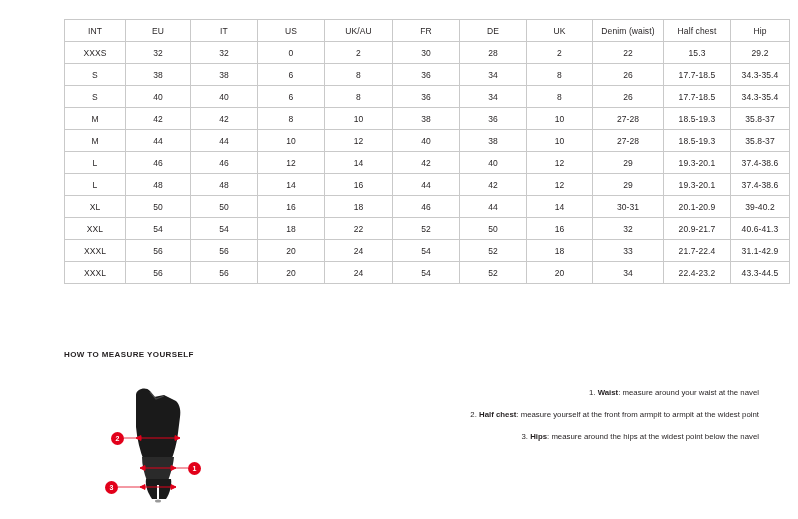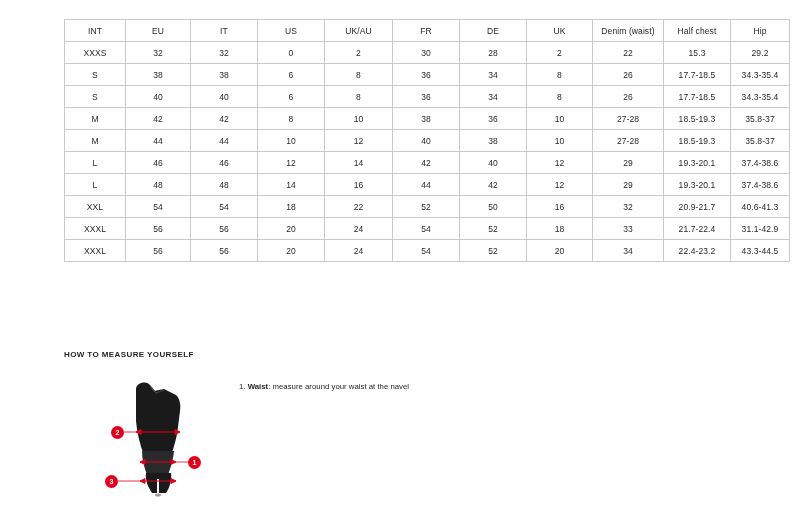--- a/index.html
+++ b/index.html
@@ -64,38 +64,39 @@
     position: absolute;
     left: 64px;
     top: 350px;
     width: 700px;
   }
   .howto-title {
     font-size: 8px;
     font-weight: bold;
     letter-spacing: 0.4px;
     color: #231f20;
-    margin-bottom: 10px;
+    margin-bottom: 16px;
   }
   .howto-body {
     position: relative;
     display: block;
   }
   .figure {
     position: absolute;
     left: 20px;
     top: 6px;
     width: 150px;
     height: 120px;
   }
   .notes {
     position: absolute;
     left: 175px;
     top: 12px;
     width: 520px;
+    text-align: right;
   }
   .note {
     font-size: 7.8px;
     line-height: 11px;
     color: #231f20;
     margin-bottom: 11px;
   }
   .note b { font-weight: bold; }
 
   .badge {
@@ -219,20 +220,33 @@
           <td>14</td>
           <td>16</td>
           <td>44</td>
           <td>42</td>
           <td>12</td>
           <td>29</td>
           <td>19.3-20.1</td>
           <td>37.4-38.6</td>
         </tr>
         <tr>
+          <td>XL</td>
+          <td>50</td>
+          <td>50</td>
+          <td>16</td>
+          <td>18</td>
+          <td>46</td>
+          <td>44</td>
+          <td>14</td>
+          <td>30-31</td>
+          <td>20.1-20.9</td>
+          <td>39-40.2</td>
+        </tr>
+        <tr>
           <td>XXL</td>
           <td>54</td>
           <td>54</td>
           <td>18</td>
           <td>22</td>
           <td>52</td>
           <td>50</td>
           <td>16</td>
           <td>32</td>
           <td>20.9-21.7</td>
@@ -318,18 +332,26 @@
         <div class="badge" style="left:104px; top:81px;">1</div>
         <div class="badge" style="left:27px; top:51px;">2</div>
         <div class="badge" style="left:21px; top:100px;">3</div>
       </div>
 
       <div class="notes">
         <div class="note">
           <span>1.</span>
           <b>Waist</b><span>: measure around your waist at the navel</span>
         </div>
+        <div class="note">
+          <span>2.</span>
+          <b>Half chest</b><span>: measure yourself at the front from armpit to armpit at the widest point</span>
+        </div>
+        <div class="note">
+          <span>3.</span>
+          <b>Hips</b><span>: measure around the hips at the widest point below the navel</span>
+        </div>
       </div>
 
     </div>
   </div>
 
 </div>
 
 </body></html>

